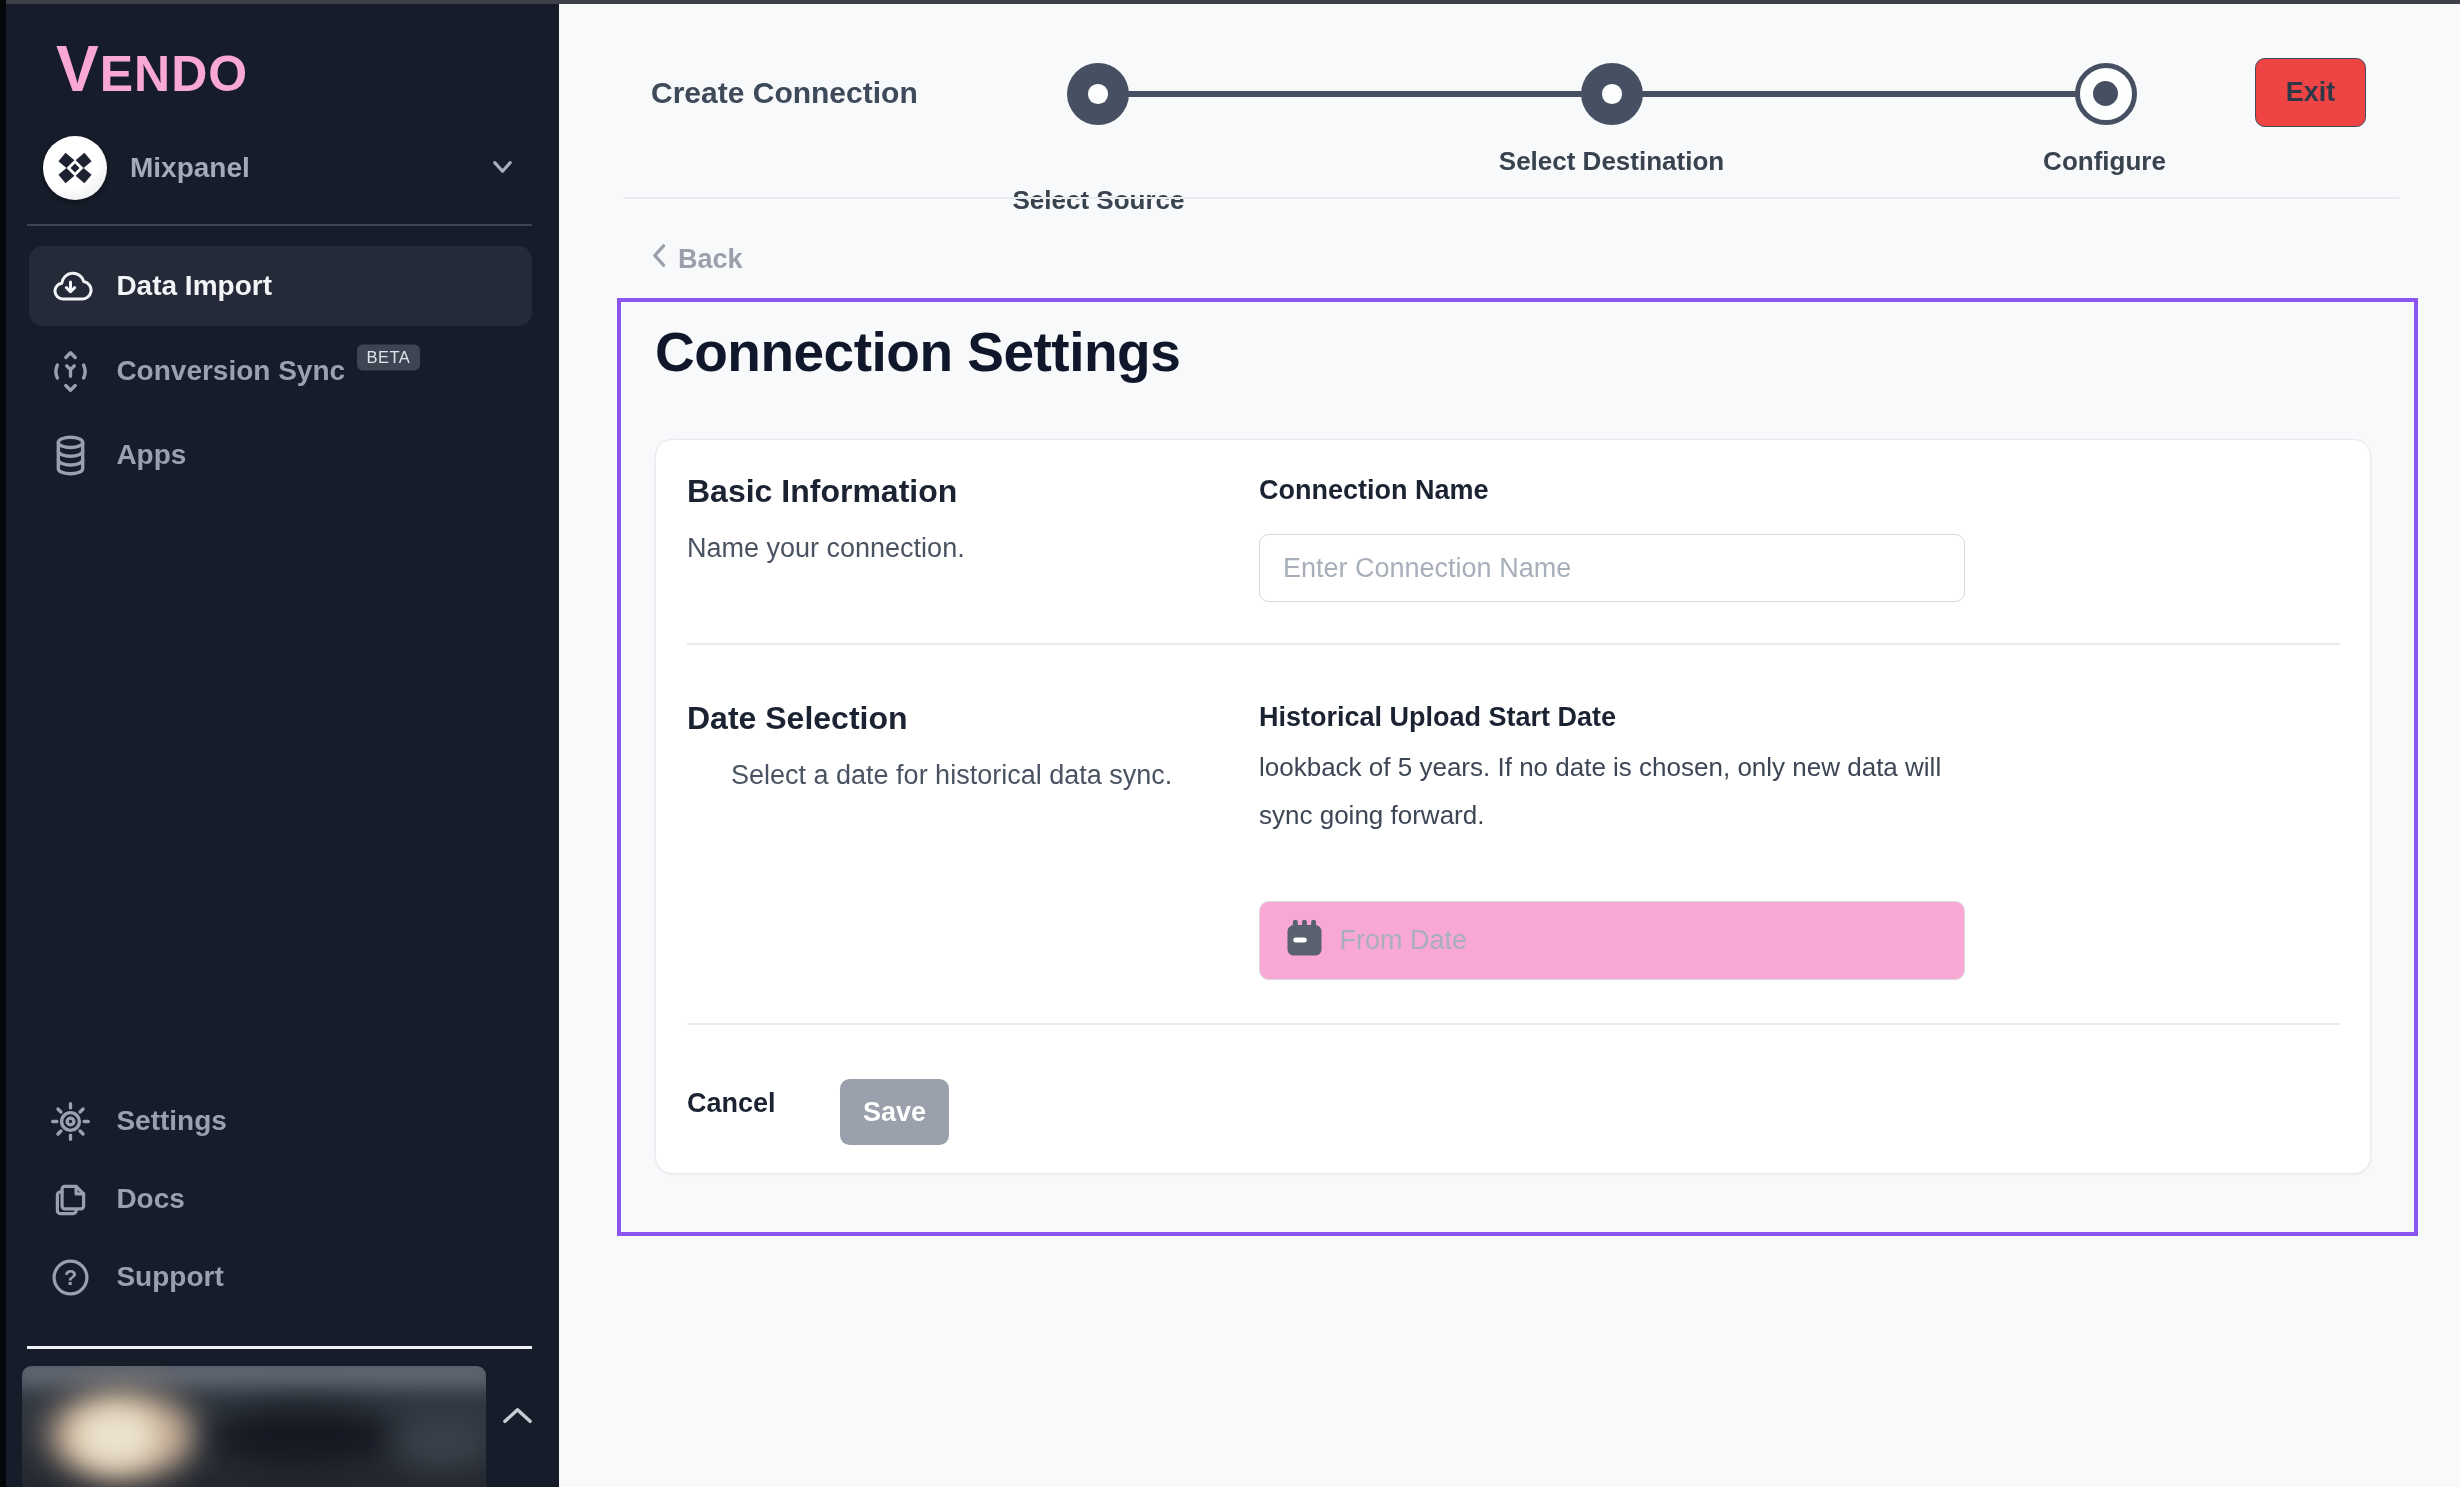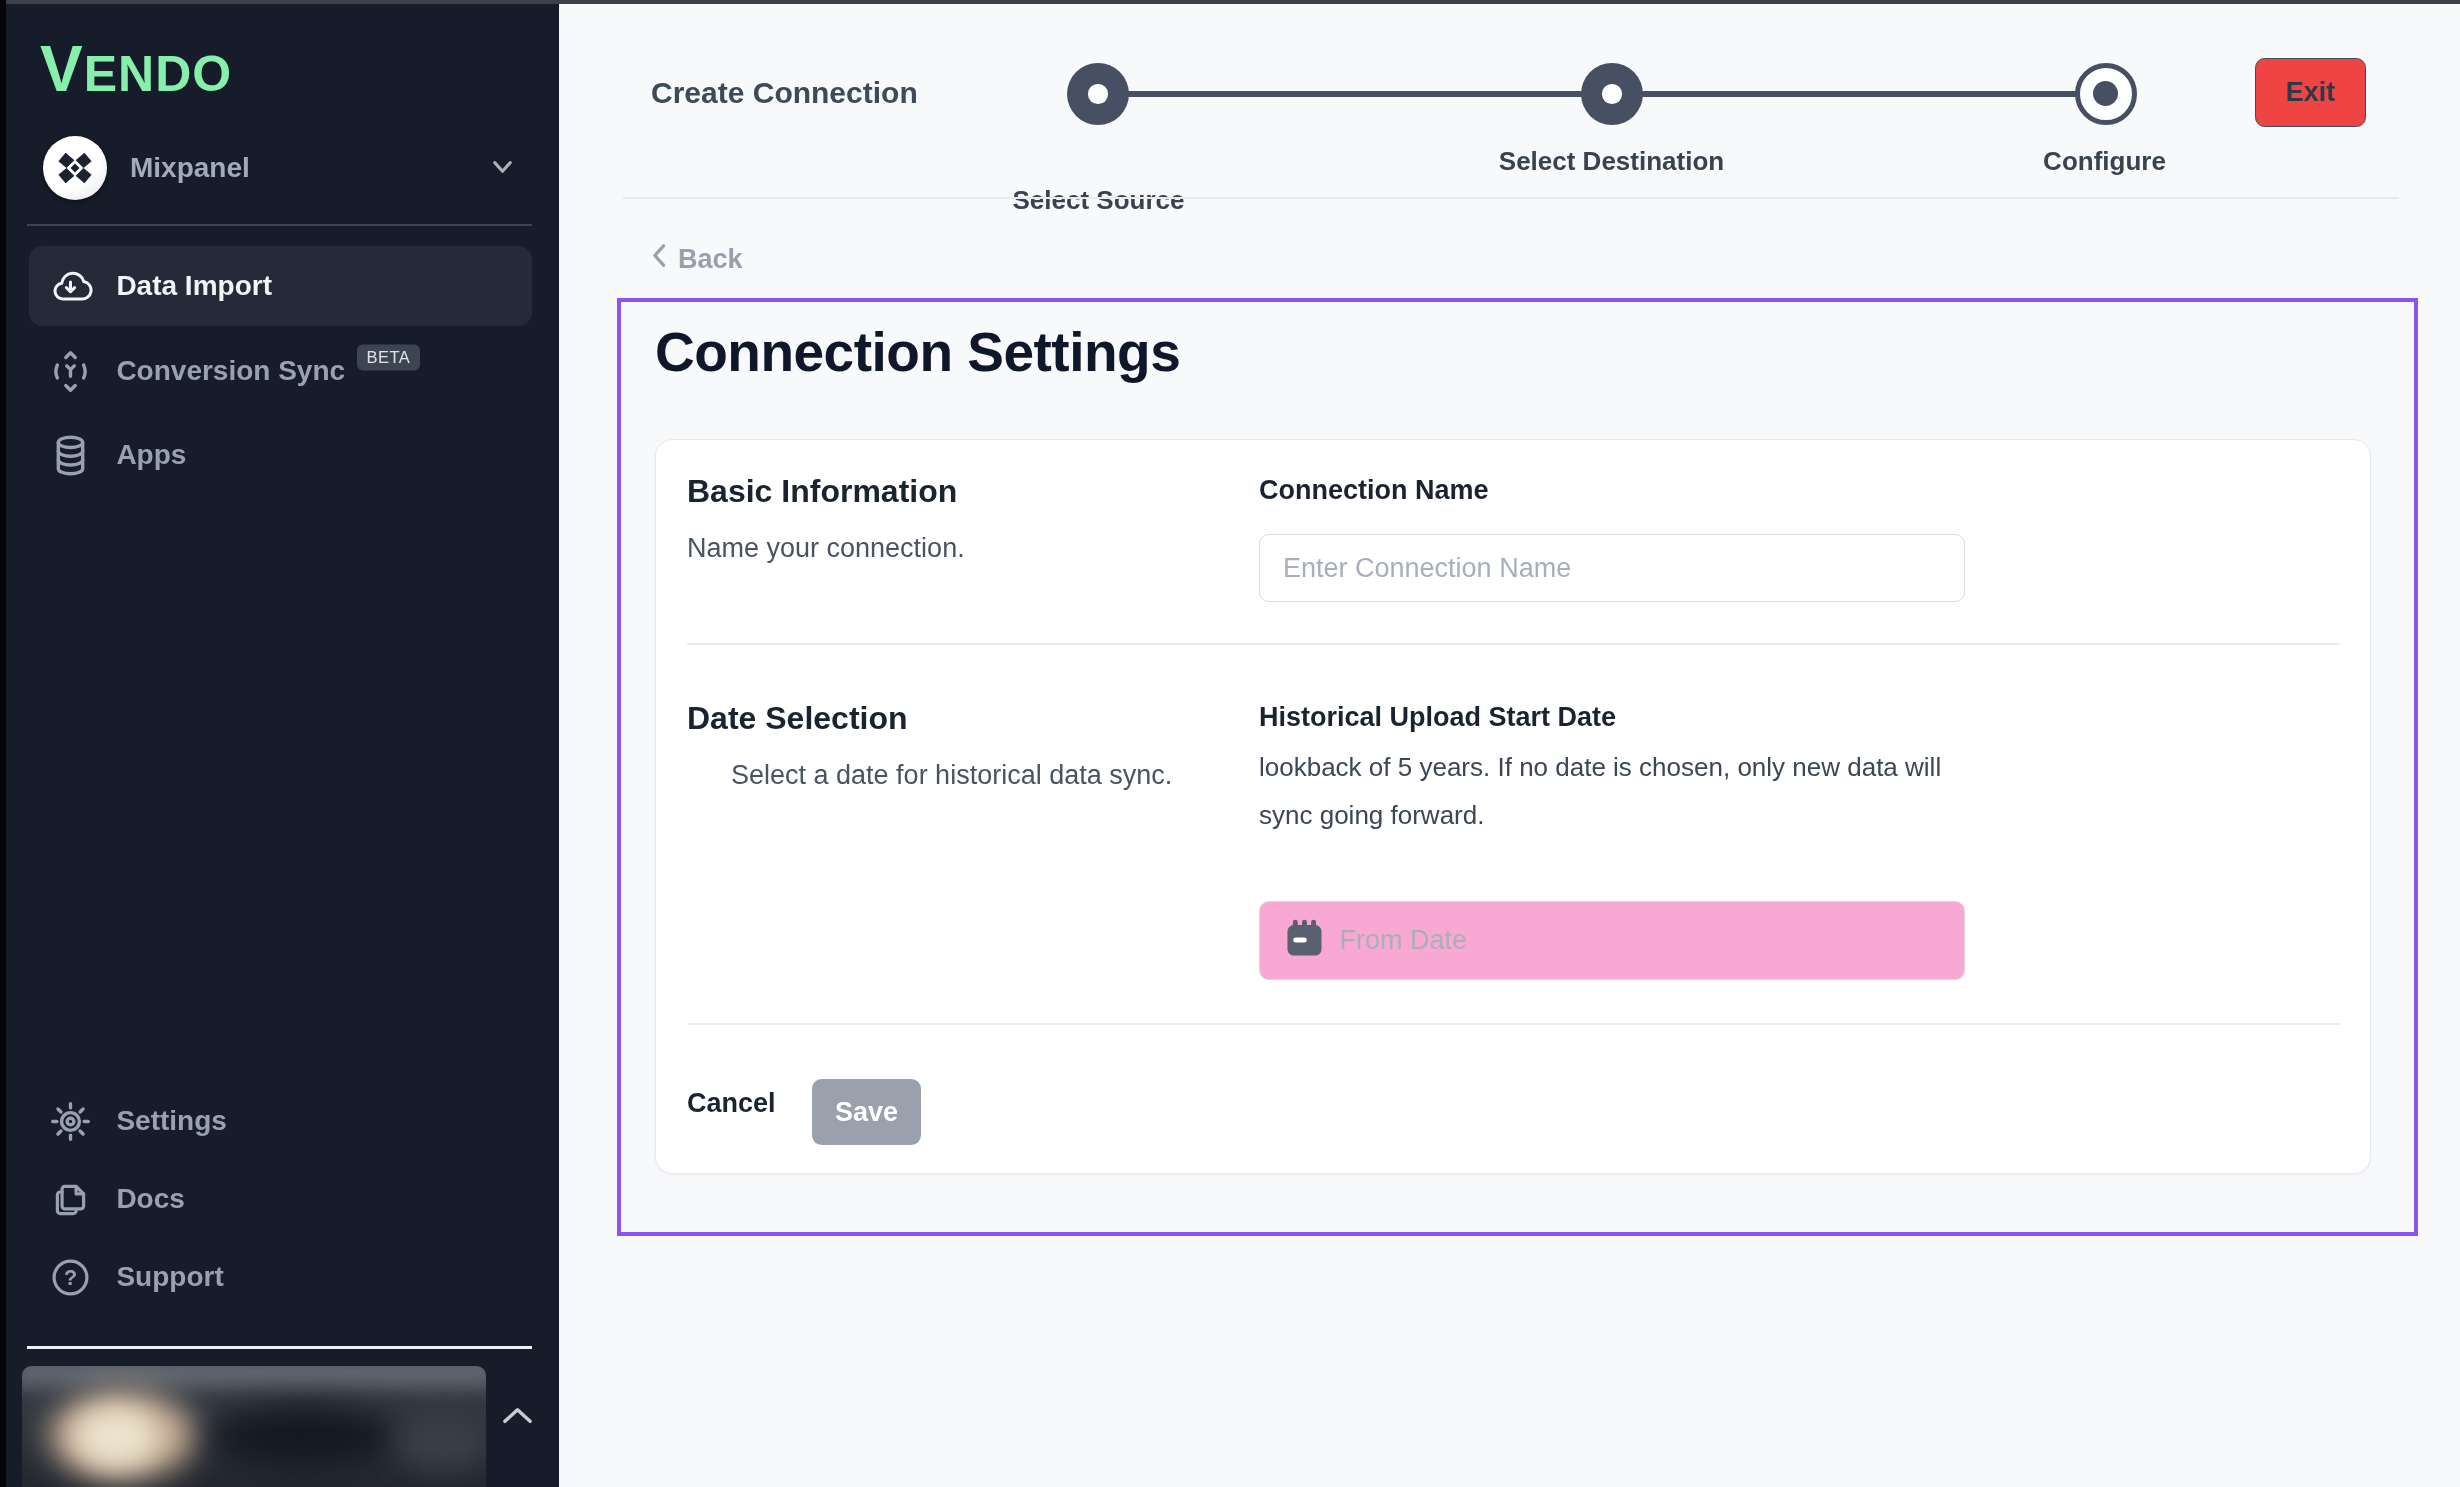--- a/index.html
+++ b/index.html
@@ -5,21 +5,21 @@
   * { margin:0; padding:0; box-sizing:border-box; }
   html,body { width:2461px; height:1488px; background:#000; }
   body { font-family:"Liberation Sans", sans-serif; }
   .screen { position:relative; width:2461px; height:1488px; background:#f8f9fb; overflow:hidden; }
 
   .top-edge { position:absolute; left:0; top:0; width:100%; height:3.9px; background:#3d4049; z-index:60; }
   .left-edge { position:absolute; left:0; top:0; width:5.8px; height:100%; background:#05060a; z-index:60; }
 
   
   .sidebar { position:absolute; left:0; top:0; width:559px; height:1488px; background:#171c2a; z-index:10; }
-  .logo { position:absolute; left:40px; top:37px; color:#86efac; font-weight:800; letter-spacing:1px; white-space:nowrap; }
+  .logo { position:absolute; left:56px; top:37px; color:#f9a8d4; font-weight:800; letter-spacing:1px; white-space:nowrap; }
   .logo .logo-v { font-size:64px; line-height:64px; }
   .logo .logo-rest { font-size:50px; line-height:50px; }
 
   .workspace { position:absolute; left:43px; top:133px; width:485px; height:70px; display:flex; align-items:center; cursor:pointer; }
   .ws-avatar { width:64px; height:64px; border-radius:50%; background:radial-gradient(circle at 35% 30%, #ffffff 55%, #dfe1e6 100%); display:flex; align-items:center; justify-content:center; box-shadow:0 1.9px 5.8px rgba(0,0,0,.45); }
   .ws-name { margin-left:23px; font-size:28px; font-weight:600; color:#a4abb8; flex:1; }
   .ws-chevron { margin-right:9.7px; }
 
   .sidebar-divider { position:absolute; left:27px; width:505px; height:1.9px; background:#3d4452; }
   .sidebar-divider.dim { top:224px; }
@@ -72,21 +72,21 @@
 
   .text-input { position:absolute; left:603px; width:706px; background:#fff; border:1.9px solid #d7dbe0; border-radius:9.7px; font-family:"Liberation Sans",sans-serif; font-size:27px; color:#1b2332; padding:0 23px; outline:none; }
   .text-input::placeholder { color:#a8afba; }
   .input-1 { top:94px; height:68px; }
   .date-wrap { position:absolute; left:603px; top:461px; width:706px; height:79px; background:#f9a8d4; border:1.9px solid #d7dbe0; border-radius:9.7px; display:flex; align-items:center; }
   .date-wrap .cal { margin-left:23px; flex:0 0 43px; }
   .date-wrap input { border:none; outline:none; flex:1; font-family:"Liberation Sans",sans-serif; font-size:27px; color:#1b2332; margin-left:13.6px; background:transparent; }
   .date-wrap input::placeholder { color:#a8afba; }
 
   .cancel-btn { position:absolute; left:31px; top:648px; font-size:27px; font-weight:700; color:#1b2332; background:none; border:none; cursor:pointer; font-family:"Liberation Sans",sans-serif; }
-  .save-btn { position:absolute; left:156px; top:639px; width:109px; height:66px; background:#9aa1ac; border:none; border-radius:9.7px; color:#ffffff; font-size:27px; font-weight:700; cursor:pointer; font-family:"Liberation Sans",sans-serif; }
+  .save-btn { position:absolute; left:184px; top:639px; width:109px; height:66px; background:#9aa1ac; border:none; border-radius:9.7px; color:#ffffff; font-size:27px; font-weight:700; cursor:pointer; font-family:"Liberation Sans",sans-serif; }
 </style>
 </head>
 <body>
 
 <div class="screen">
   <div class="top-edge"></div>
   <div class="left-edge"></div>
 
   <aside class="sidebar">
     <div class="logo"><span class="logo-v">V</span><span class="logo-rest">ENDO</span></div>

